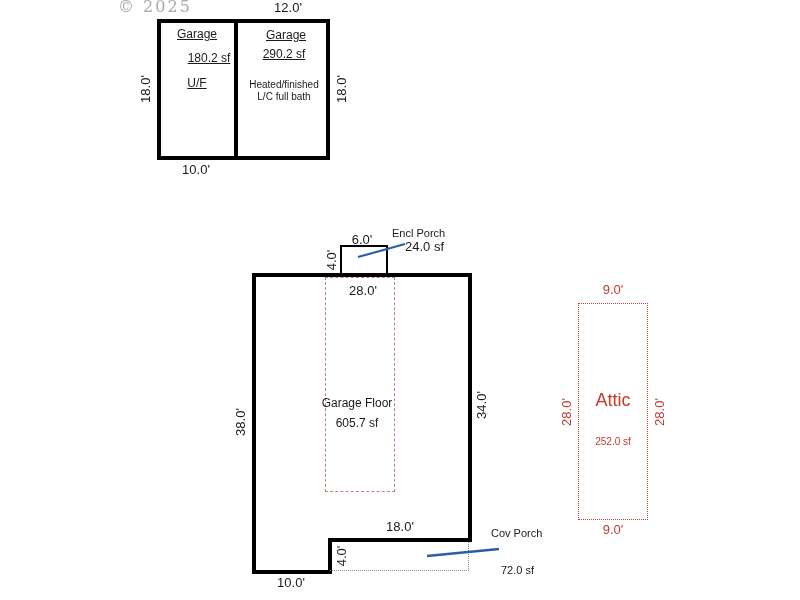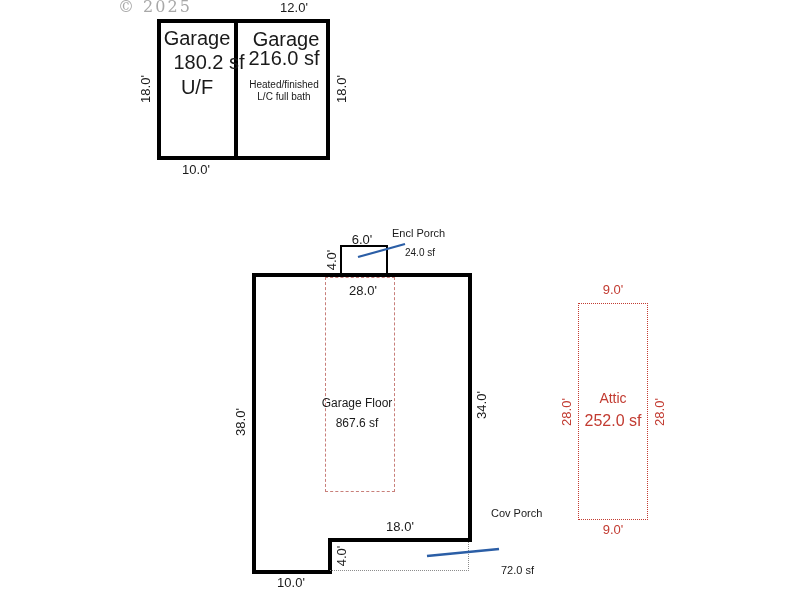--- a/index.html
+++ b/index.html
@@ -6,25 +6,25 @@
   #canvas{
     position:relative;width:800px;height:600px;background:#ffffff;
     font-family:"Liberation Sans",sans-serif;color:#1a1a1a;overflow:hidden;
   }
   .wall{position:absolute;background:#000000;}
   .lbl{position:absolute;white-space:nowrap;color:#1a1a1a;}
   .hc{transform:translateX(-50%);}              
   .rot{transform:translate(-50%,-50%) rotate(-90deg);transform-origin:center;}
   .dim{font-size:13px;}
   .red{color:#c23b31;}
-  .big{font-size:20px;}
+  .big{font-size:12px;text-decoration:underline;}
   .small{font-size:10px;}
   .mid{font-size:12px;}
   .annot{font-size:11px;}
-  .annot-sm{font-size:10px;margin-top:8px;}
+  .annot-sm{font-size:13px;}
   #garage-outline{
     position:absolute;left:157px;top:19px;width:173px;height:141px;
     border:4px solid #000;box-sizing:border-box;
   }
   #encl-porch{
     position:absolute;left:340px;top:245px;width:48px;height:32px;
     border:2px solid #000;box-sizing:border-box;
   }
   #attic-overlay{
     position:absolute;left:325px;top:277px;width:70px;height:215px;
@@ -53,25 +53,25 @@
   <div id="watermark">© 2025</div>
 
   <div id="garage-outline"></div>
   <div class="wall" style="left:234px;top:19px;width:4px;height:141px;"></div>
 
   <div class="lbl big hc" style="left:197px;top:27px;">Garage</div>
   <div class="lbl big hc" style="left:197px;top:51px;margin-left:12px;">180.2 sf</div>
   <div class="lbl big hc" style="left:197px;top:76px;">U/F</div>
 
   <div class="lbl big hc" style="left:286px;top:28px;">Garage</div>
-  <div class="lbl big hc" style="left:284px;top:47px;">216.0 sf</div>
+  <div class="lbl big hc" style="left:284px;top:47px;">290.2 sf</div>
   <div class="lbl small hc" style="left:284px;top:79px;text-align:right;">Heated/finished</div>
   <div class="lbl small hc" style="left:284px;top:91px;">L/C full bath</div>
 
-  <div class="lbl dim hc" style="left:294px;top:0px;">12.0'</div>
+  <div class="lbl dim hc" style="left:288px;top:0px;">12.0'</div>
   <div class="lbl dim rot" style="left:145px;top:89px;">18.0'</div>
   <div class="lbl dim rot" style="left:341px;top:89px;">18.0'</div>
   <div class="lbl dim hc" style="left:196px;top:162px;">10.0'</div>
 
   <div id="encl-porch"></div>
   <div class="lbl dim hc" style="left:362px;top:232px;">6.0'</div>
   <div class="lbl dim rot" style="left:331px;top:260px;">4.0'</div>
   <div class="lbl annot" style="left:392px;top:227px;">Encl Porch</div>
   <div class="lbl annot-sm" style="left:405px;top:239px;">24.0 sf</div>
 
@@ -79,37 +79,37 @@
   <div class="wall" style="left:252px;top:273px;width:4px;height:301px;"></div>
   <div class="wall" style="left:468px;top:273px;width:4px;height:269px;"></div>
   <div class="wall" style="left:328px;top:538px;width:144px;height:4px;"></div>
   <div class="wall" style="left:328px;top:538px;width:4px;height:36px;"></div>
   <div class="wall" style="left:252px;top:570px;width:80px;height:4px;"></div>
 
   <div id="attic-overlay"></div>
 
   <div class="lbl dim hc" style="left:363px;top:283px;">28.0'</div>
   <div class="lbl mid hc" style="left:357px;top:396px;">Garage Floor</div>
-  <div class="lbl mid hc" style="left:357px;top:416px;">867.6 sf</div>
+  <div class="lbl mid hc" style="left:357px;top:416px;">605.7 sf</div>
   <div class="lbl dim rot" style="left:240px;top:422px;">38.0'</div>
   <div class="lbl dim rot" style="left:481px;top:405px;">34.0'</div>
   <div class="lbl dim hc" style="left:400px;top:519px;">18.0'</div>
   <div class="lbl dim rot" style="left:341px;top:556px;">4.0'</div>
   <div class="lbl dim hc" style="left:291px;top:575px;">10.0'</div>
 
   <div id="cov-porch-outline"></div>
-  <div class="lbl annot" style="left:491px;top:507px;text-align:center;">Cov Porch</div>
+  <div class="lbl annot" style="left:491px;top:527px;text-align:center;">Cov Porch</div>
   <div class="lbl annot" style="left:501px;top:564px;">72.0 sf</div>
 
   <div id="attic-outline"></div>
   <div class="lbl dim red hc" style="left:613px;top:282px;">9.0'</div>
   <div class="lbl dim red hc" style="left:613px;top:522px;">9.0'</div>
   <div class="lbl dim red rot" style="left:566px;top:412px;">28.0'</div>
   <div class="lbl dim red rot" style="left:659px;top:412px;">28.0'</div>
-  <div class="lbl dim red hc" style="left:613px;top:390px;font-size:14px;">Attic</div>
-  <div class="lbl dim red hc" style="left:613px;top:412px;font-size:16px;">252.0 sf</div>
+  <div class="lbl dim red hc" style="left:613px;top:390px;font-size:18px;">Attic</div>
+  <div class="lbl dim red hc" style="left:613px;top:436px;font-size:10px;">252.0 sf</div>
 
   <svg id="leader-svg">
     <line x1="358" y1="257" x2="405" y2="244" stroke="#2b5ea6" stroke-width="2.2"></line>
     <line x1="427" y1="556" x2="499" y2="549" stroke="#2b5ea6" stroke-width="2.6"></line>
   </svg>
 
 </div>
 
 </body></html>

